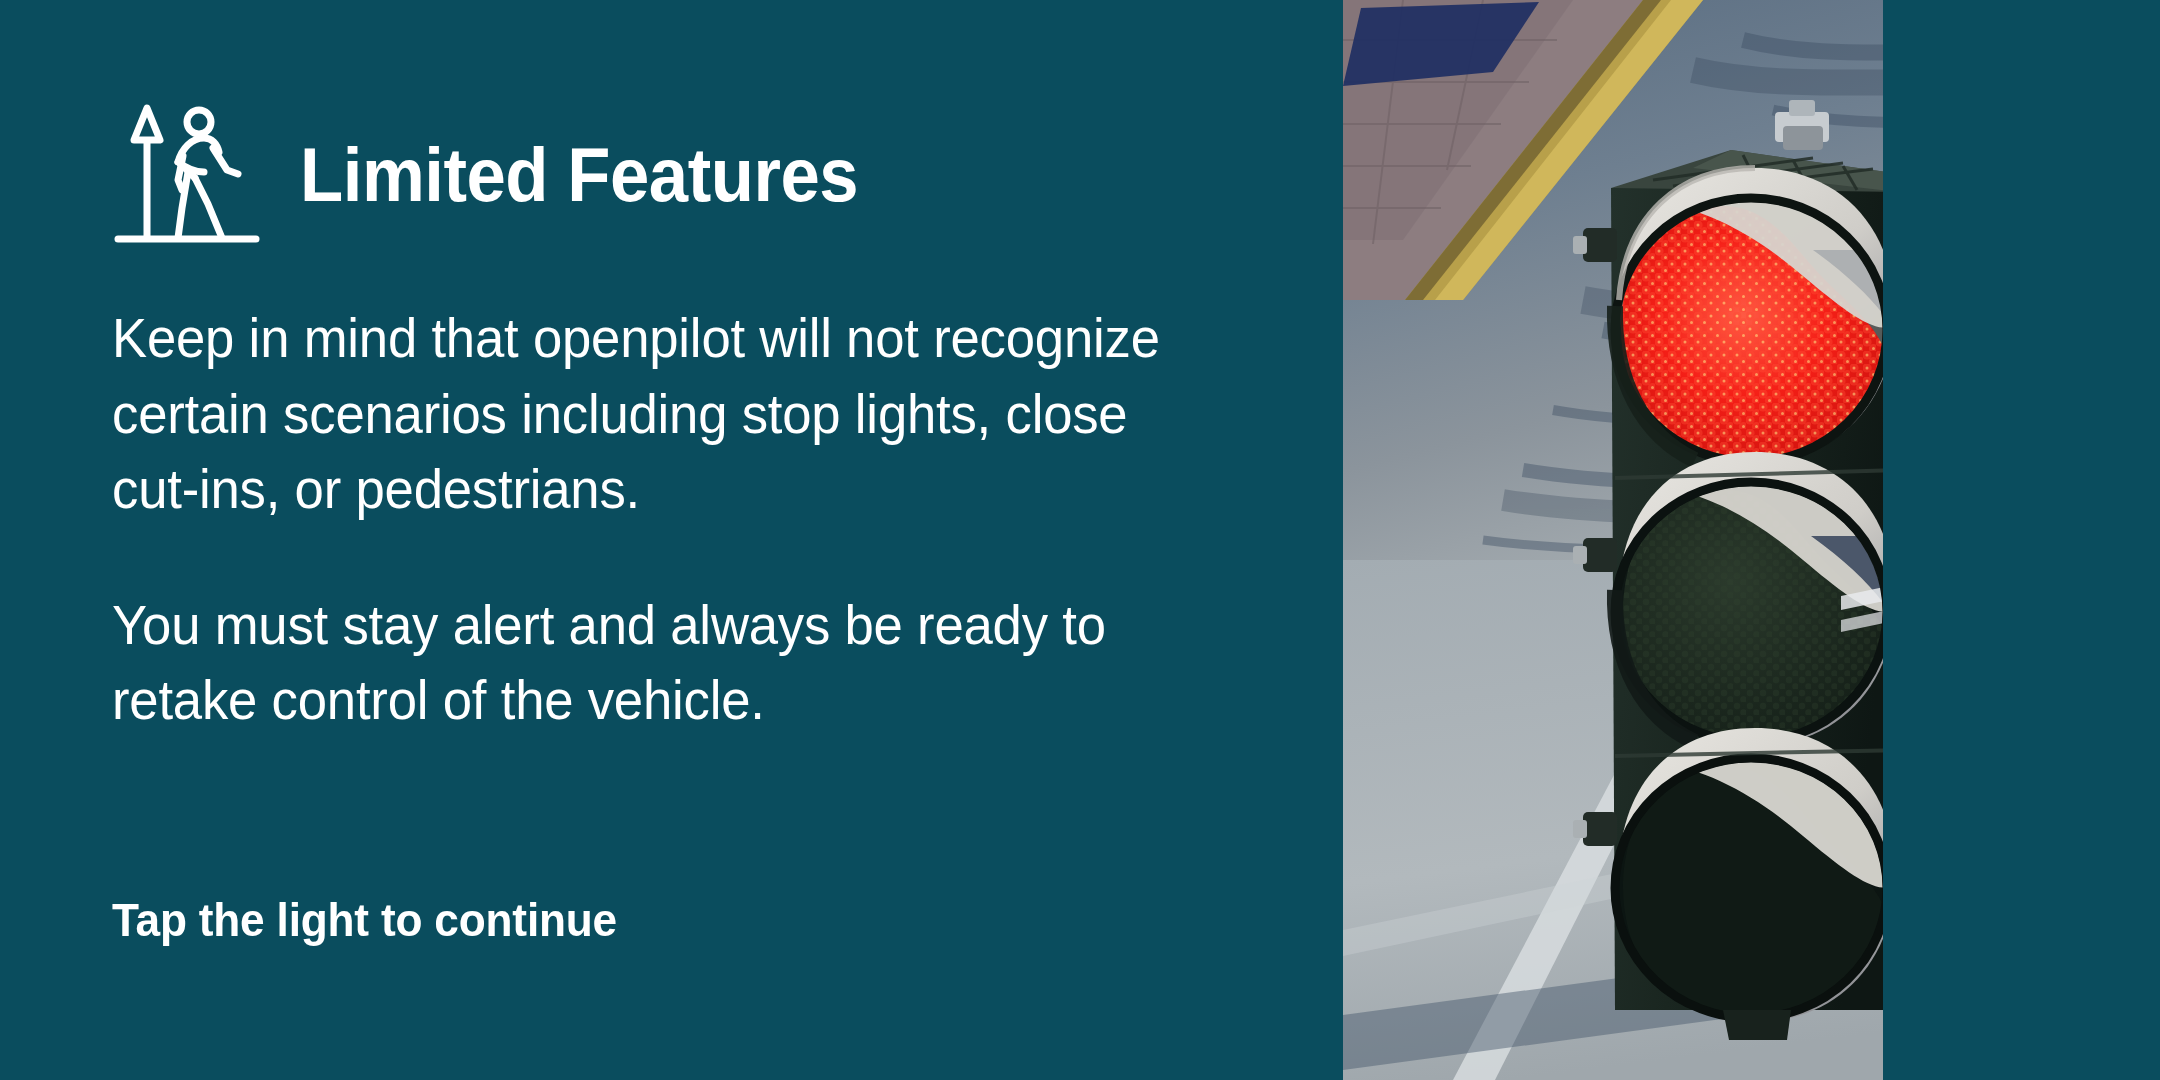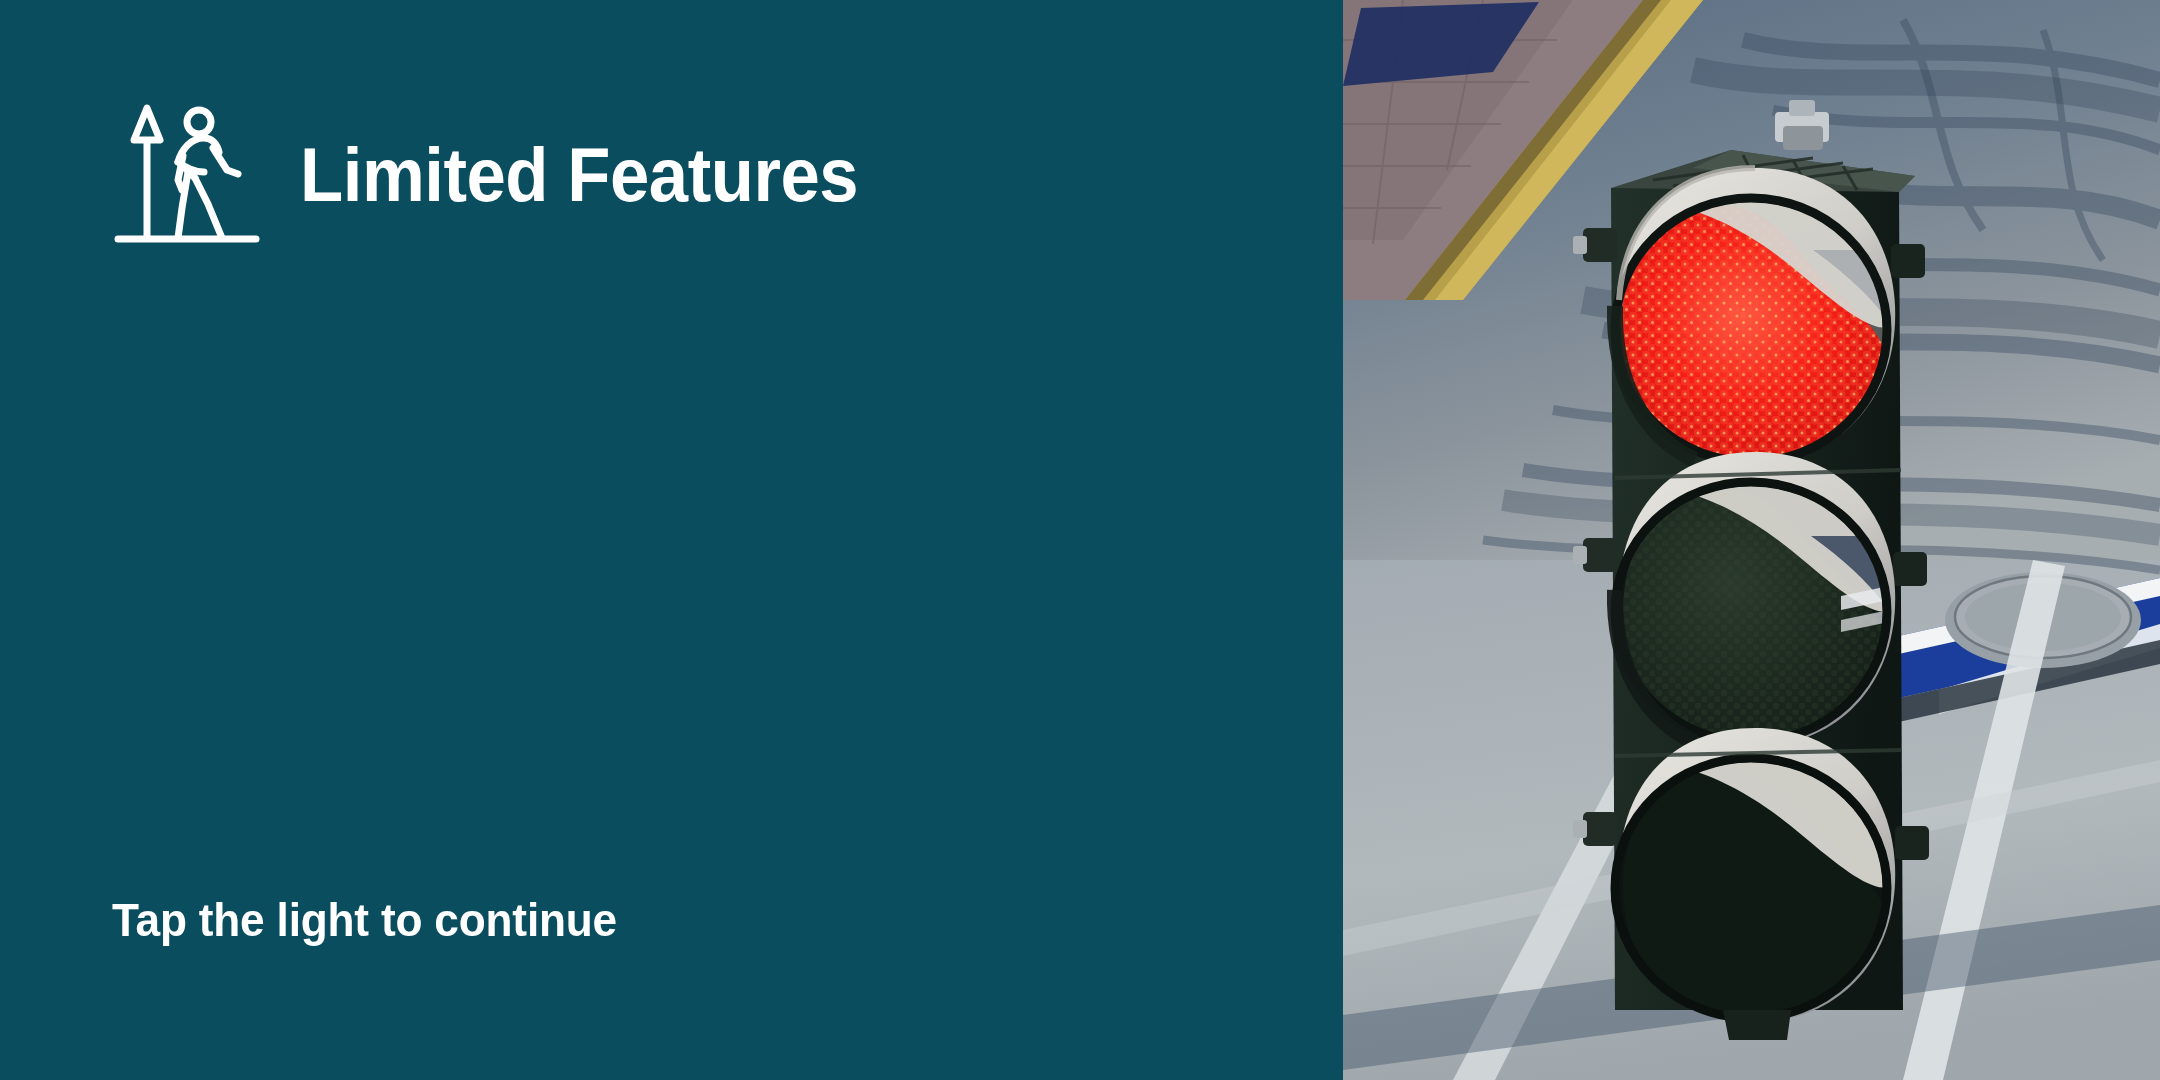--- a/index.html
+++ b/index.html
@@ -1,21 +1,21 @@
 <!DOCTYPE html>
 <html><head>
 <meta charset="utf-8">
 <title>Limited Features</title>
 <style>
   * { margin:0; padding:0; box-sizing:border-box; }
   html,body { width:2160px; height:1080px; overflow:hidden; background:#0a4d5e; }
   body { font-family:"Liberation Sans", sans-serif; }
 
   .screen {
-    position:relative; width:2160px; height:1080px;
+    position:relative; width:1883px; height:1080px;
     display:flex; overflow:hidden;
   }
 
   
   .info-panel {
     position:relative;
     width:1343px; height:1080px;
     background:#0a4d5e;
     flex:0 0 1343px;
   }
@@ -94,20 +94,24 @@
 
           <path d="M83 82 L96 108 L110 142"></path>
 
           <path d="M66 66 C74 72 82 76 92 76"></path>
         </g>
       </svg>
 
       <h1 class="page-title">Limited Features</h1>
     </div>
 
+    <div class="body-copy">
+      <p class="para">Keep in mind that openpilot will not recognize certain scenarios including stop lights, close cut-ins, or pedestrians.</p>
+      <p class="para">You must stay alert and always be ready to retake control of the vehicle.</p>
+    </div>
 
     <div class="cta">Tap the light to continue</div>
   </section>
 
   <section class="photo-panel">
     <svg class="photo-svg" viewBox="0 0 817 1080" preserveAspectRatio="xMidYMid slice">
       <defs>
 
         <linearGradient id="roadTop" x1="0" y1="0" x2="0.35" y2="1">
           <stop offset="0%" stop-color="#5a6d81"></stop>

